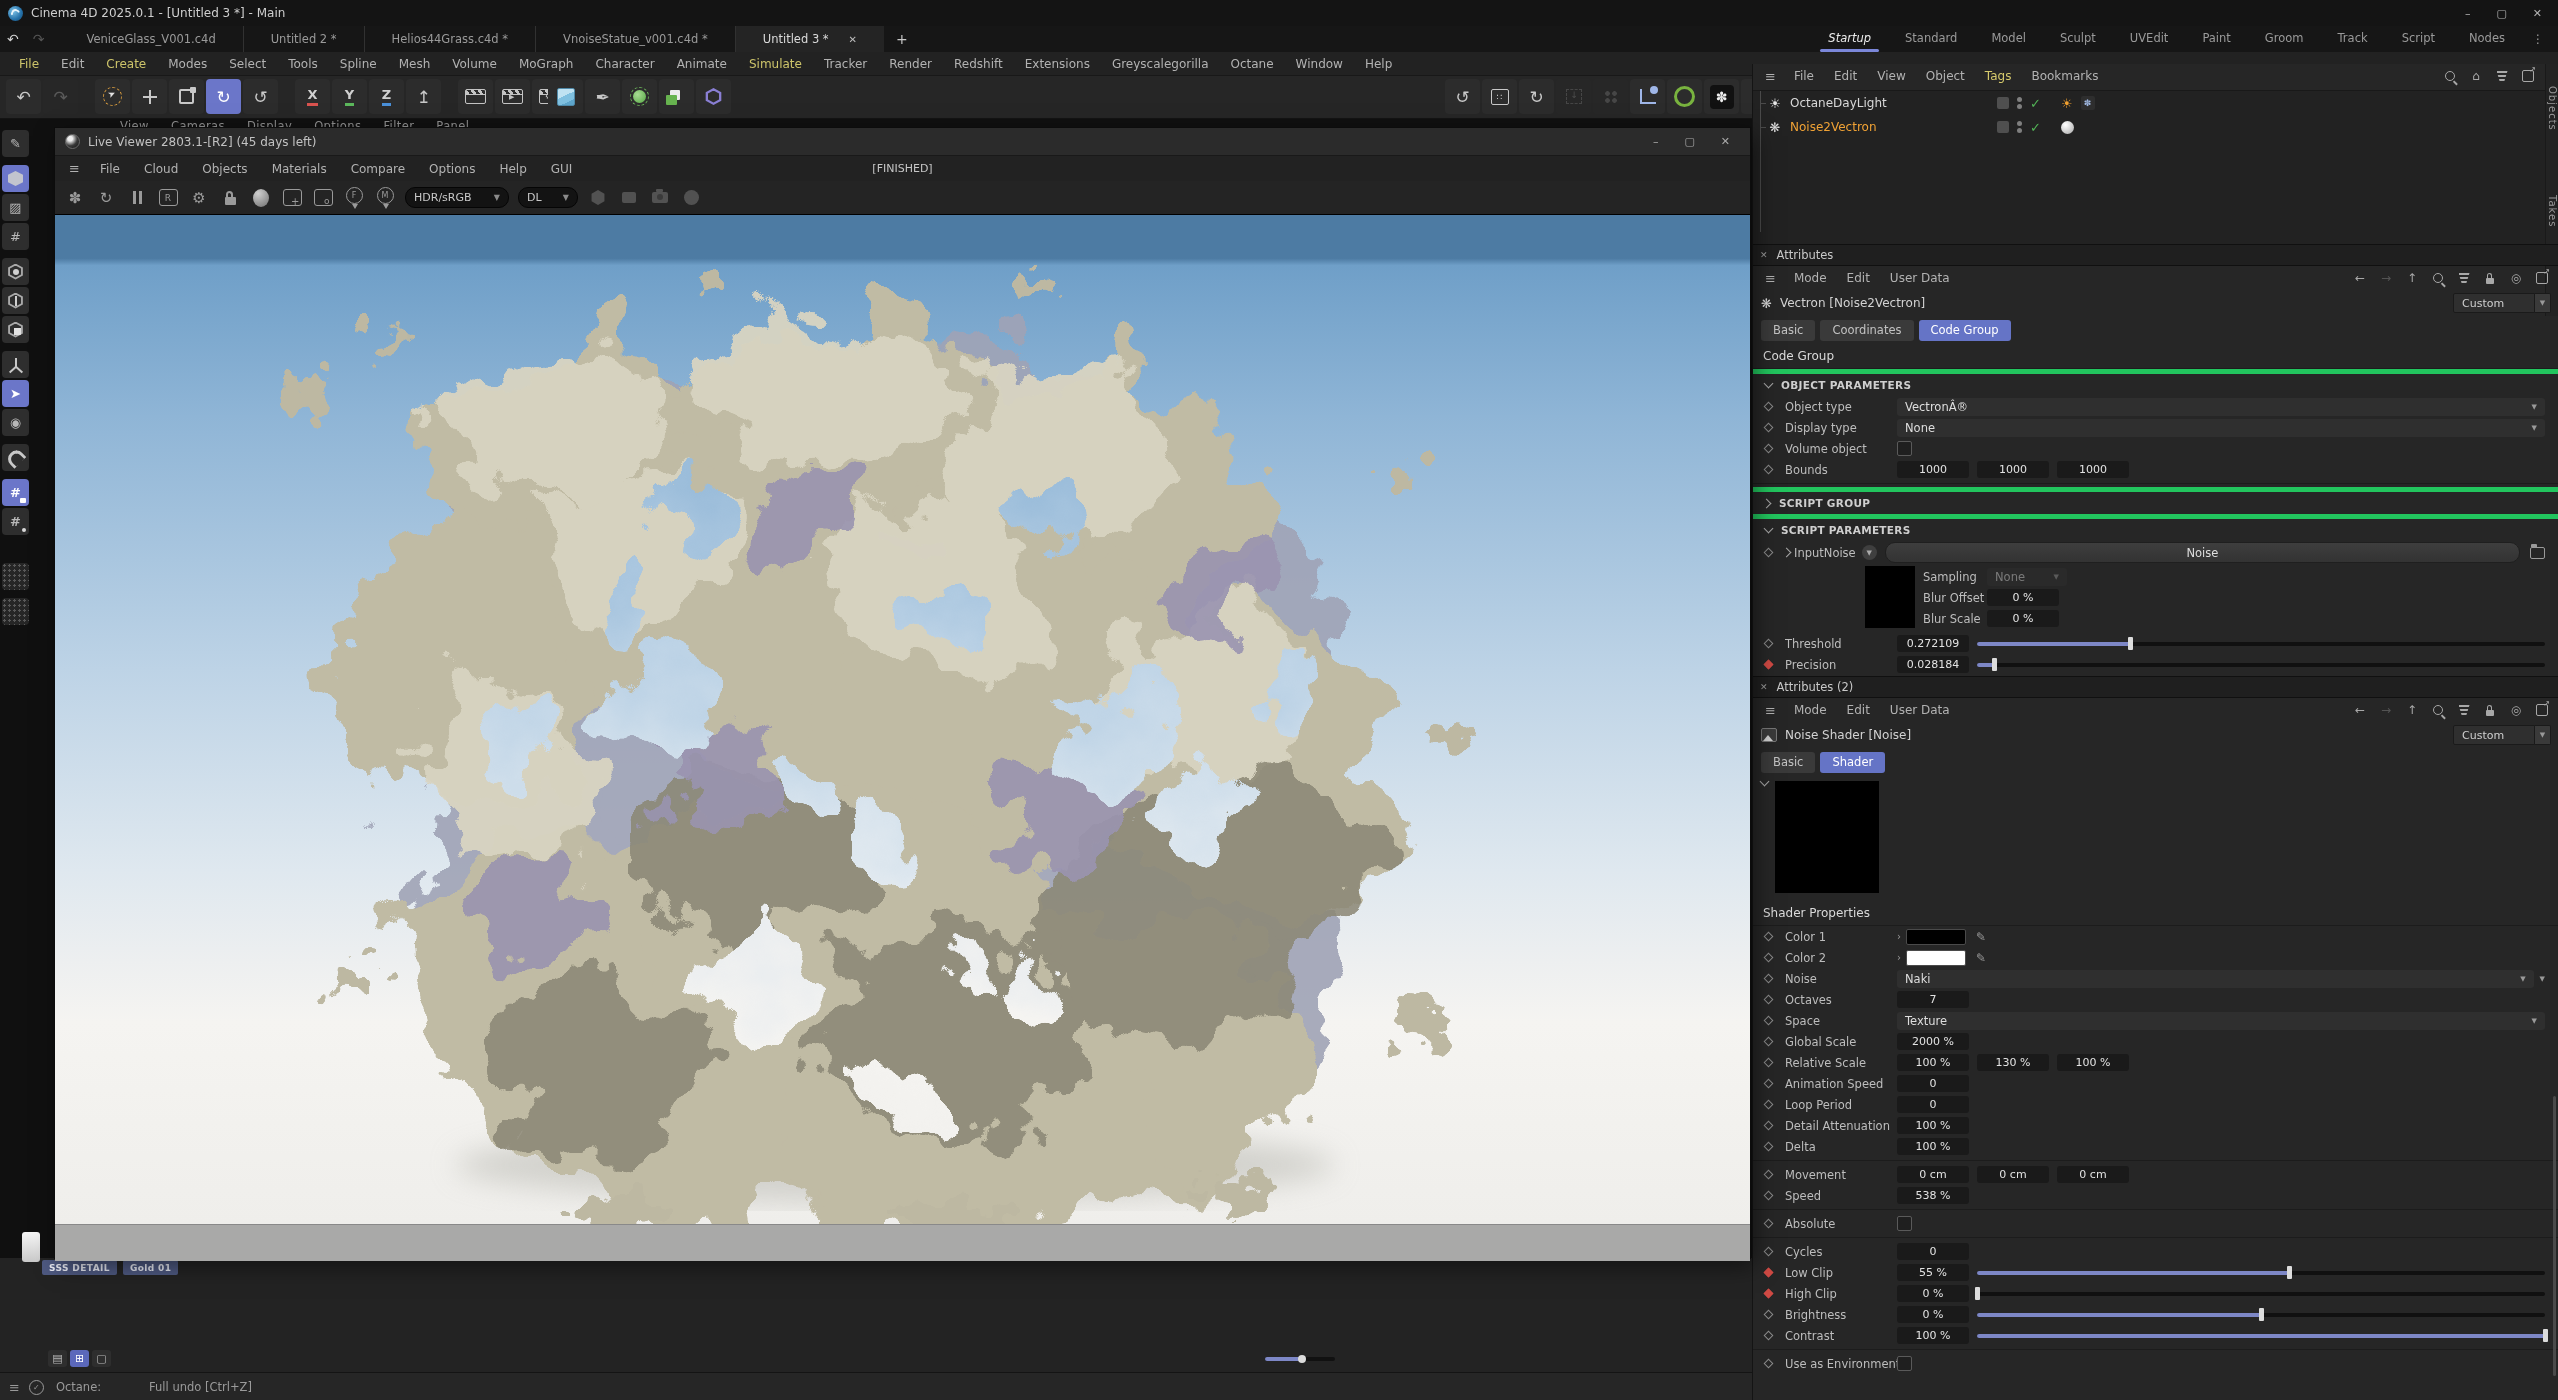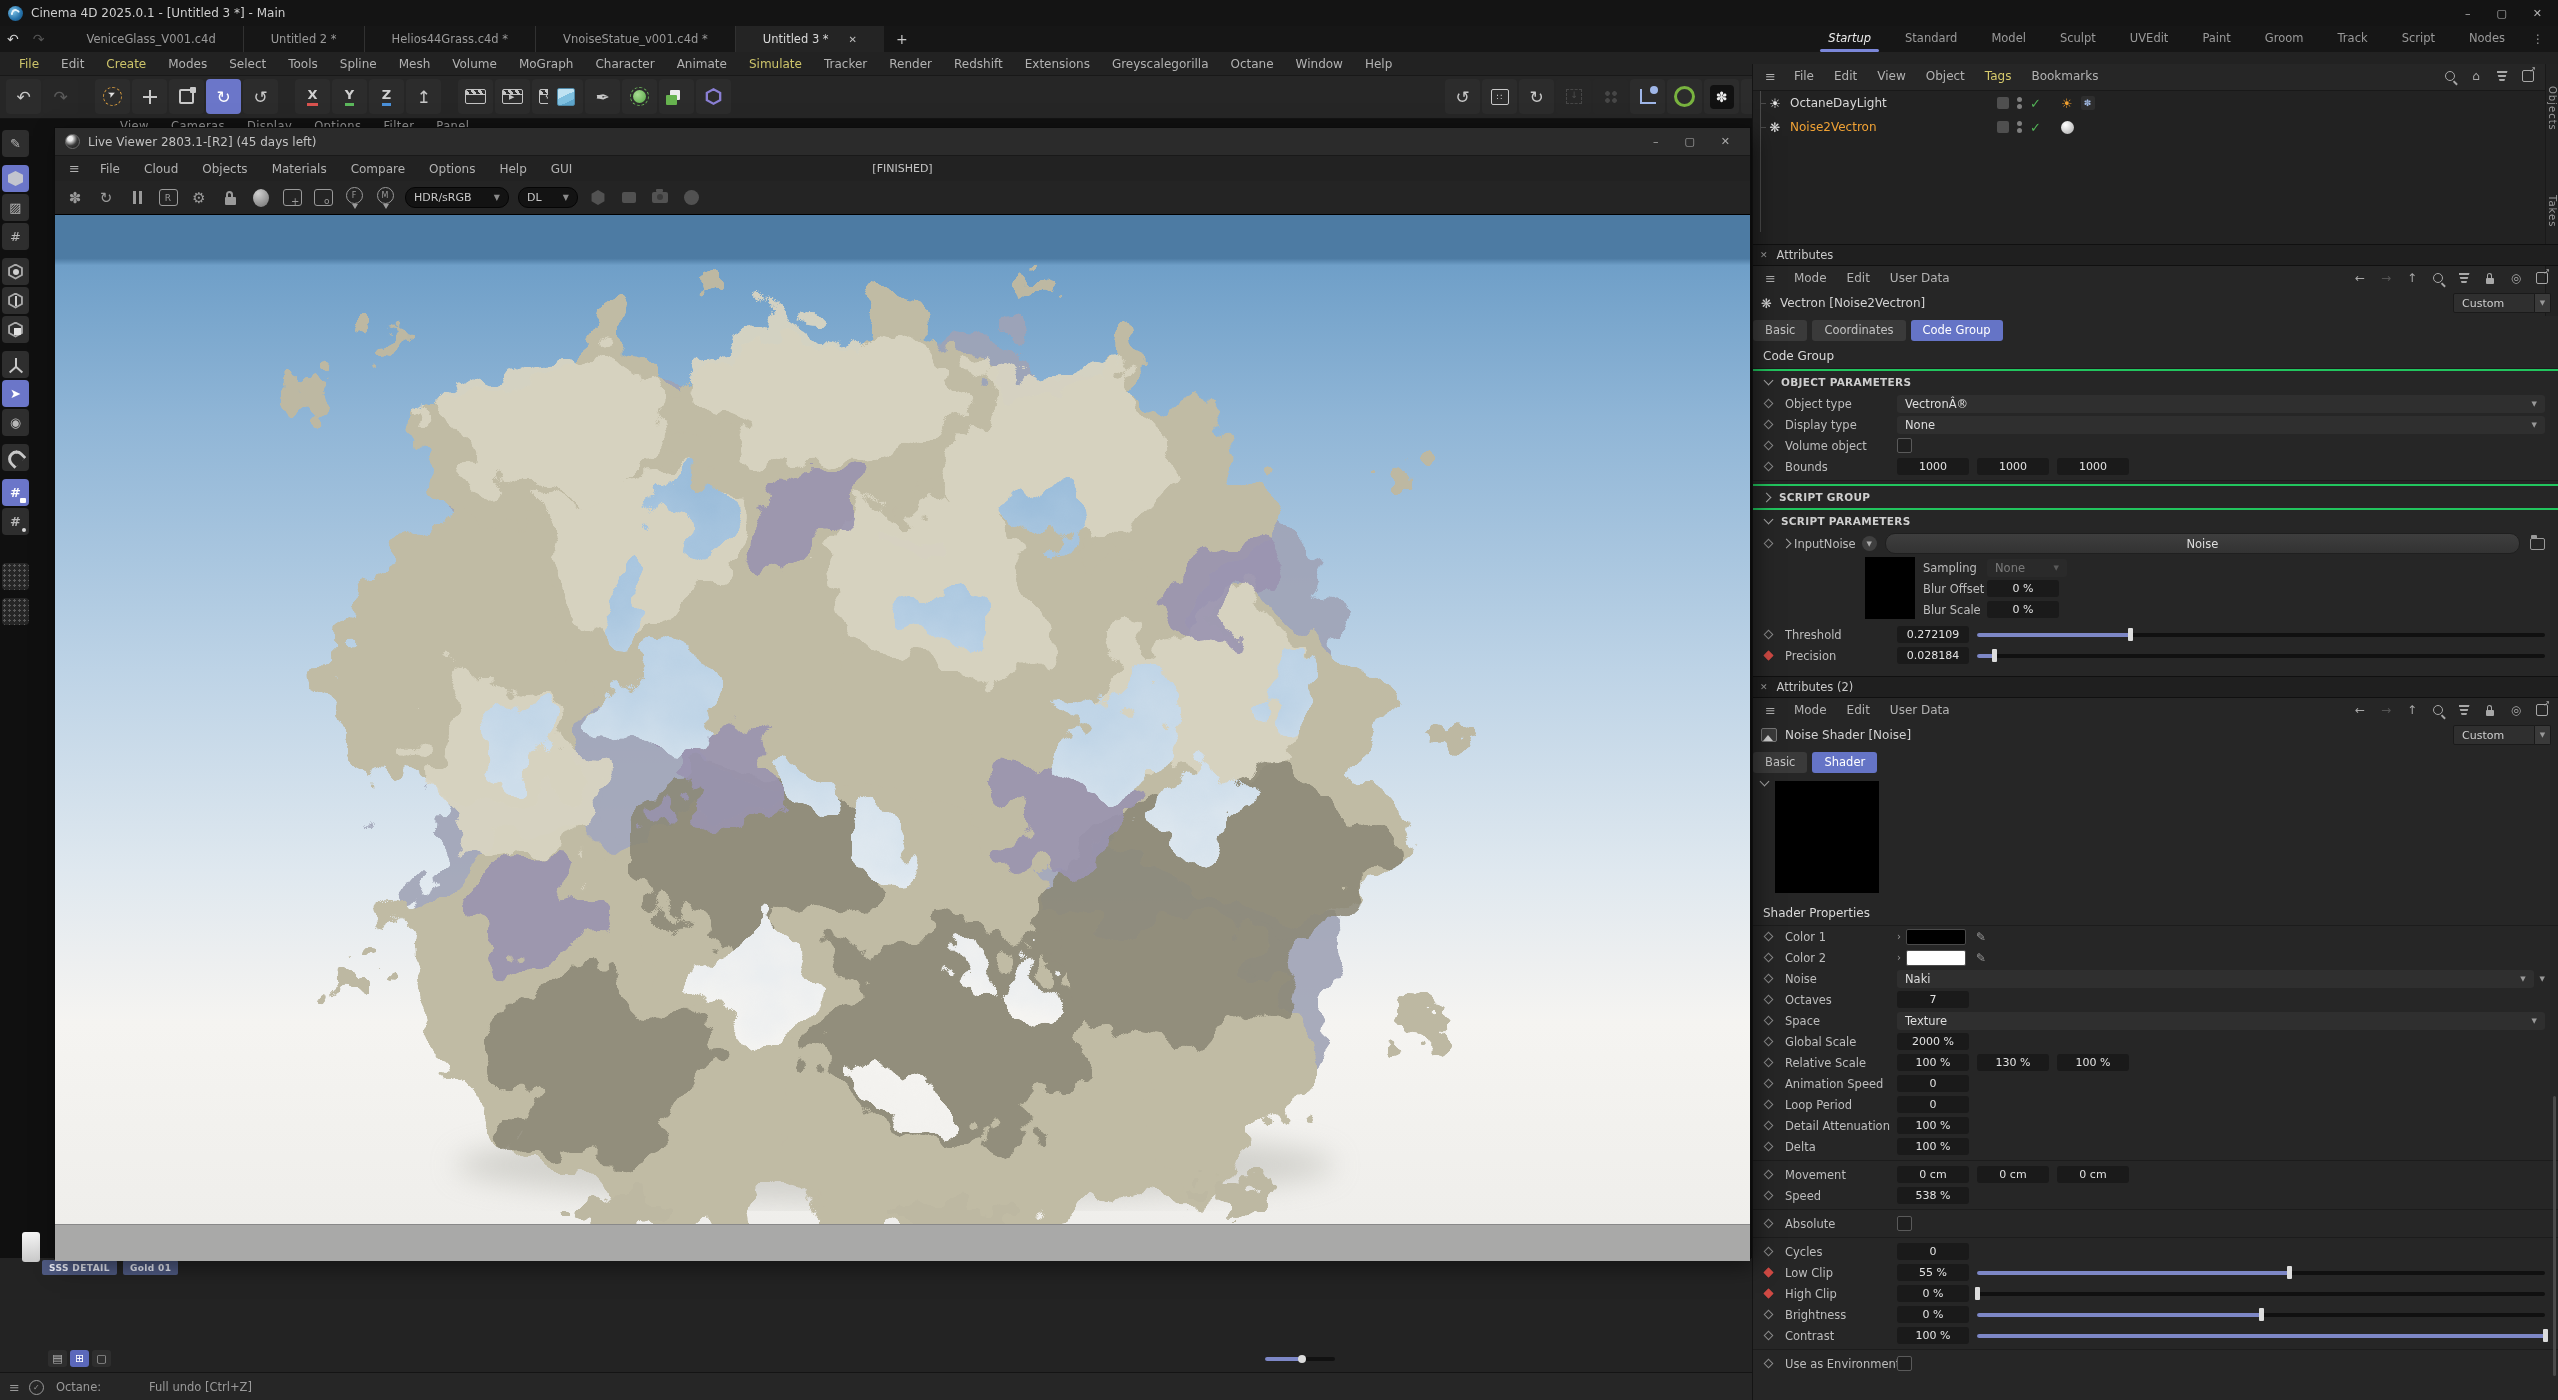--- a/index.html
+++ b/index.html
@@ -220,27 +220,27 @@
   .obj-row{height:26px;display:flex;align-items:center;gap:8px;padding-left:8px;font-size:12px;color:#d2d2d2}
   .obj-ico{color:#dcdcdc;font-size:13px}
   .ic-imgthumb{width:14px;height:12px;background:#3a3a3a;border:1px solid #777;border-radius:2px;position:relative;overflow:hidden}
   .ic-imgthumb::after{content:"";position:absolute;left:1px;bottom:0;border-left:5px solid transparent;
       border-right:5px solid transparent;border-bottom:6px solid #cfcfcf}
   .preset{margin-left:auto;display:flex;align-items:center;margin-right:8px}
   .preset-box{width:82px;height:20px;background:#2f2f2f;border:1px solid #1a1a1a;border-radius:2px 0 0 2px;
       color:#cfcfcf;font-size:11px;display:flex;align-items:center;padding-left:8px;box-sizing:border-box}
   .preset-arr{width:16px;height:20px;background:#3a3a3a;border:1px solid #1a1a1a;border-left:none;border-radius:0 2px 2px 0;
       display:flex;align-items:center;justify-content:center;font-size:7px;color:#9a9a9a;box-sizing:border-box}
-  .tabs-row{display:flex;gap:5px;align-items:center;height:28px;}
+  .tabs-row{display:flex;gap:5px;align-items:center;height:28px;padding-left:8px}
   .tchip{height:21px;padding:0 12px;background:#3a3a3a;border-radius:3px;color:#c2c2c2;font-size:11.5px;
       display:flex;align-items:center;white-space:nowrap}
   .tchip.active{background:#6574c6;color:#fff}
   .pheading{height:24px;display:flex;align-items:center;padding-left:10px;font-size:12px;color:#dadada;border-bottom:1px solid #1c1c1c}
   .sect{height:22px;display:flex;align-items:center;gap:9px;padding-left:12px;font-size:10.5px;font-weight:bold;
-      letter-spacing:.3px;color:#cfcfcf;border-top:2px solid #22c55e}
+      letter-spacing:.3px;color:#cfcfcf;border-top:5px solid #22c55e}
   .chev-d{width:6px;height:6px;border-right:1.5px solid #a8a8a8;border-bottom:1.5px solid #a8a8a8;transform:rotate(45deg);margin-top:-3px}
   .chev-r{width:6px;height:6px;border-right:1.5px solid #a8a8a8;border-bottom:1.5px solid #a8a8a8;transform:rotate(-45deg);margin-left:-2px}
   .prow{display:flex;align-items:center;height:21px;padding:0 14px 0 12px}
   .dia{width:7px;height:7px;border:1px solid #8a8a8a;transform:rotate(45deg);margin-right:13px;flex:none;box-sizing:border-box}
   .dia.red{background:#cf4a44;border-color:#cf4a44}
   .plabel{width:112px;flex:none;color:#bdbdbd;font-size:11.5px;white-space:nowrap;overflow:hidden}
   .pfield{width:72px;height:17px;background:#1a1a1a;border-radius:3px;color:#e2e2e2;font-size:11px;
       display:flex;align-items:center;justify-content:center;margin-right:8px;flex:none}
   .pdrop{flex:1;height:18px;background:#2f2f2f;border-radius:3px;display:flex;align-items:center;
       padding:0 8px;color:#dedede;font-size:11.5px;min-width:0}

